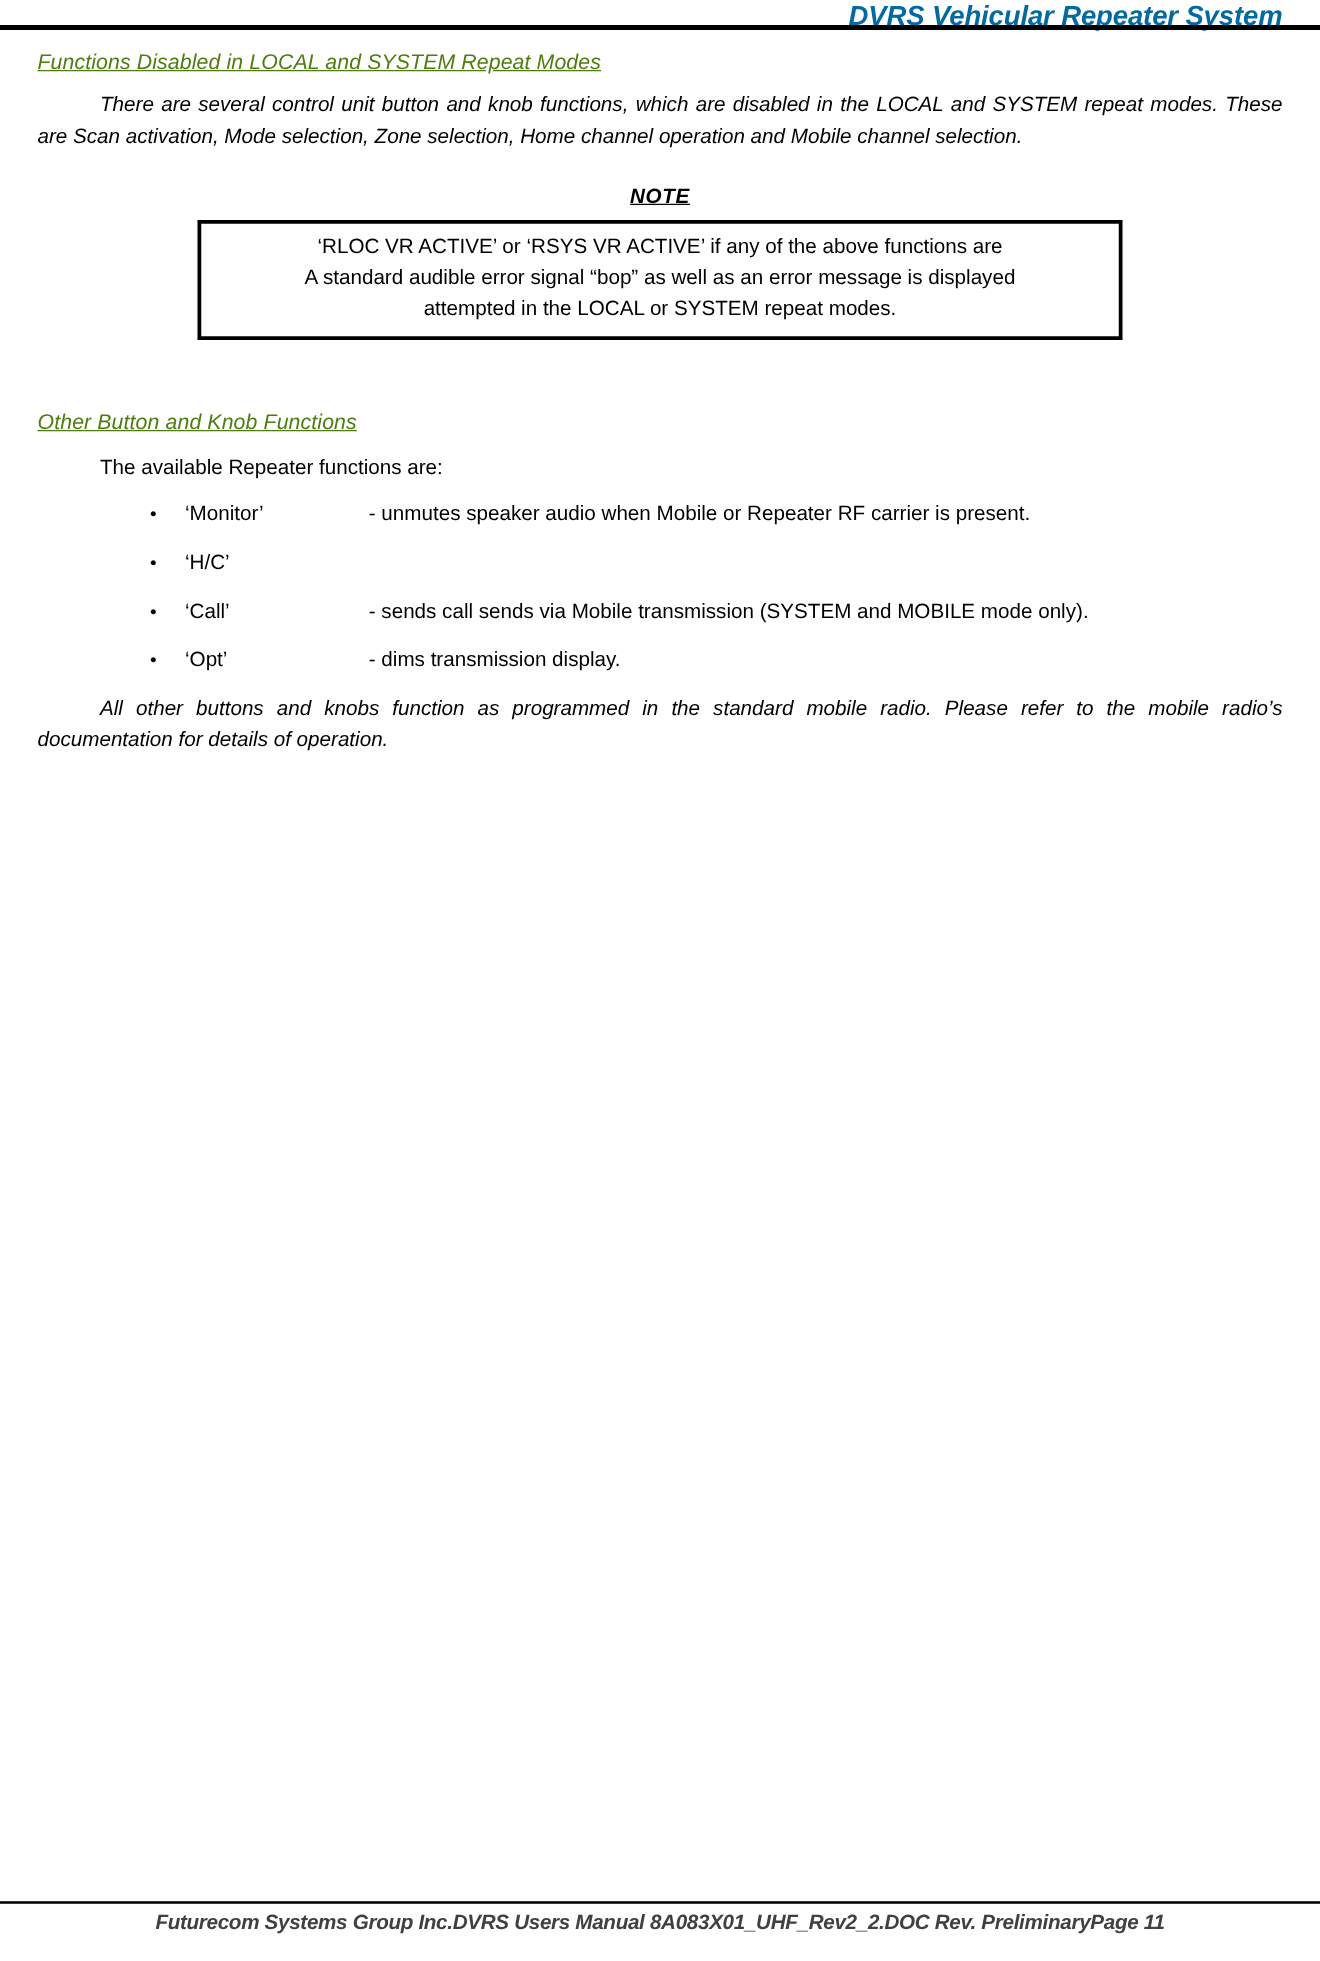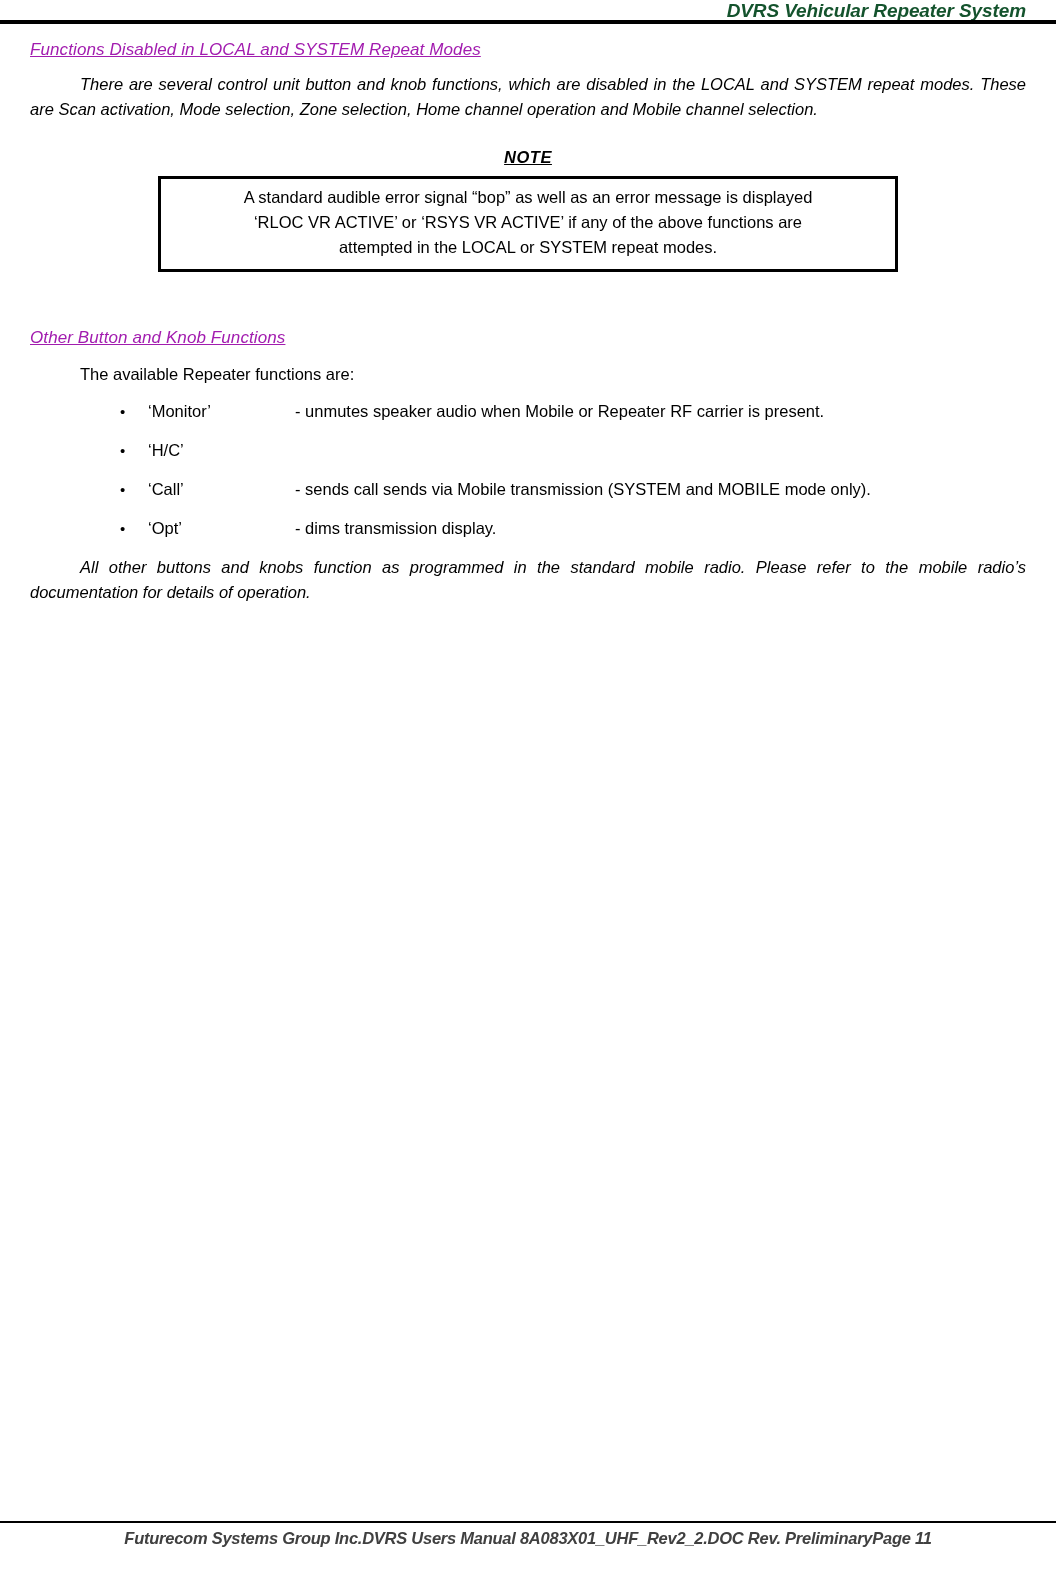--- a/index.html
+++ b/index.html
@@ -29,24 +29,24 @@
     position: absolute;
     top: 0;
     left: 30px;
     width: 996px;
     height: 24px;
   }
   .header-title {
     position: absolute;
     right: 0;
     top: 0;
-    font-size: 19px;
+    font-size: 22px;
     font-weight: bold;
     font-style: italic;
-    color: #14532d;
+    color: #0369a1;
     white-space: nowrap;
     letter-spacing: -0.1px;
   }
   .header-rule {
     position: absolute;
     left: 0;
     top: 20px;
     width: 1056px;
     height: 4px;
     background: #000000;
@@ -58,21 +58,21 @@
     left: 30px;
     top: 40px;
     width: 996px;
   }
 
   h2.section-heading {
     margin: 0;
     font-size: 17px;
     font-weight: normal;
     font-style: italic;
-    color: #a21caf;
+    color: #4d7c0f;
     text-decoration: underline;
     display: inline-block;
     letter-spacing: 0.1px;
   }
 
   p.body-text {
     margin: 12px 0 0 0;
     font-size: 16.5px;
     line-height: 25px;
     text-align: justify;
@@ -193,22 +193,22 @@
   <div class="content">
 
     <div>
       <h2 class="section-heading">Functions Disabled in LOCAL and SYSTEM Repeat Modes</h2>
       <p class="body-text indent">There are several control unit button and knob functions, which are disabled in the LOCAL and SYSTEM repeat modes.  These are Scan activation, Mode selection, Zone selection, Home channel operation and Mobile channel selection.</p>
     </div>
 
     <div class="note-wrap">
       <div class="note-label">NOTE</div>
       <div class="note-box">
+        <div>‘RLOC VR ACTIVE’ or ‘RSYS VR ACTIVE’ if any of the above functions are</div>
         <div>A standard audible error signal “bop” as well as an error message is displayed</div>
-        <div>‘RLOC VR ACTIVE’ or ‘RSYS VR ACTIVE’ if any of the above functions are</div>
         <div>attempted in the LOCAL or SYSTEM repeat modes.</div>
       </div>
     </div>
 
     <div class="section-two">
       <h2 class="section-heading">Other Button and Knob Functions</h2>
       <p class="lead-in">The available Repeater functions are:</p>
 
       <ul class="func-list">
         <li>

